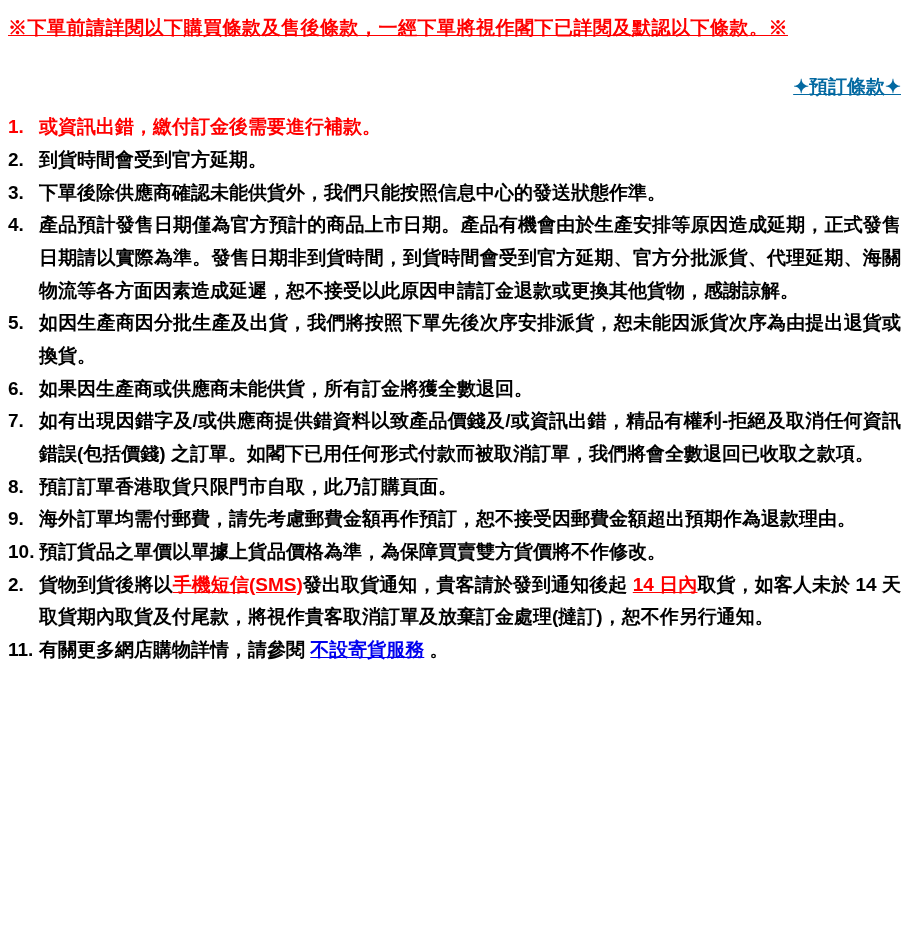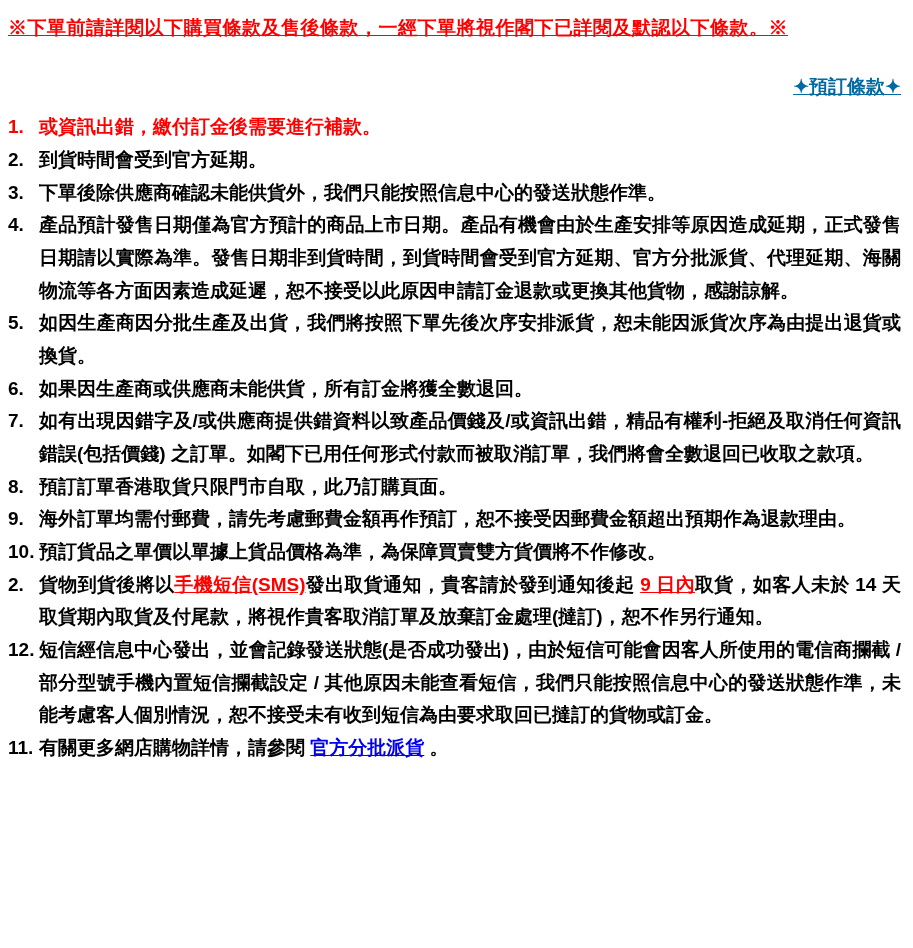--- a/index.html
+++ b/index.html
@@ -78,24 +78,20 @@
       <div class="term">
         <span class="term-num">9.</span>
         <span class="term-text">海外訂單均需付郵費，請先考慮郵費金額再作預訂，恕不接受因郵費金額超出預期作為退款理由。</span>
       </div>
       <div class="term">
         <span class="term-num">10.</span>
         <span class="term-text">預訂貨品之單價以單據上貨品價格為準，為保障買賣雙方貨價將不作修改。</span>
       </div>
       <div class="term">
         <span class="term-num">2.</span>
-        <span class="term-text">貨物到貨後將以<span class="hl-red">手機短信(SMS)</span>發出取貨通知，貴客請於發到通知後起 <span class="hl-red">9 日內</span>取貨，如客人未於 14 天取貨期內取貨及付尾款，將視作貴客取消訂單及放棄訂金處理(撻訂)，恕不作另行通知。</span>
-      </div>
-      <div class="term">
-        <span class="term-num">12.</span>
-        <span class="term-text">短信經信息中心發出，並會記錄發送狀態(是否成功發出)，由於短信可能會因客人所使用的電信商攔截 / 部分型號手機內置短信攔截設定 / 其他原因未能查看短信，我們只能按照信息中心的發送狀態作準，未能考慮客人個別情況，恕不接受未有收到短信為由要求取回已撻訂的貨物或訂金。</span>
+        <span class="term-text">貨物到貨後將以<span class="hl-red">手機短信(SMS)</span>發出取貨通知，貴客請於發到通知後起 <span class="hl-red">14 日內</span>取貨，如客人未於 14 天取貨期內取貨及付尾款，將視作貴客取消訂單及放棄訂金處理(撻訂)，恕不作另行通知。</span>
       </div>
       <div class="term">
         <span class="term-num">11.</span>
-        <span class="term-text">有關更多網店購物詳情，請參閱 <a class="link" href="#">官方分批派貨</a> 。</span>
+        <span class="term-text">有關更多網店購物詳情，請參閱 <a class="link" href="#">不設寄貨服務</a> 。</span>
       </div>
     </div>
 </div>
 
 </body></html>

